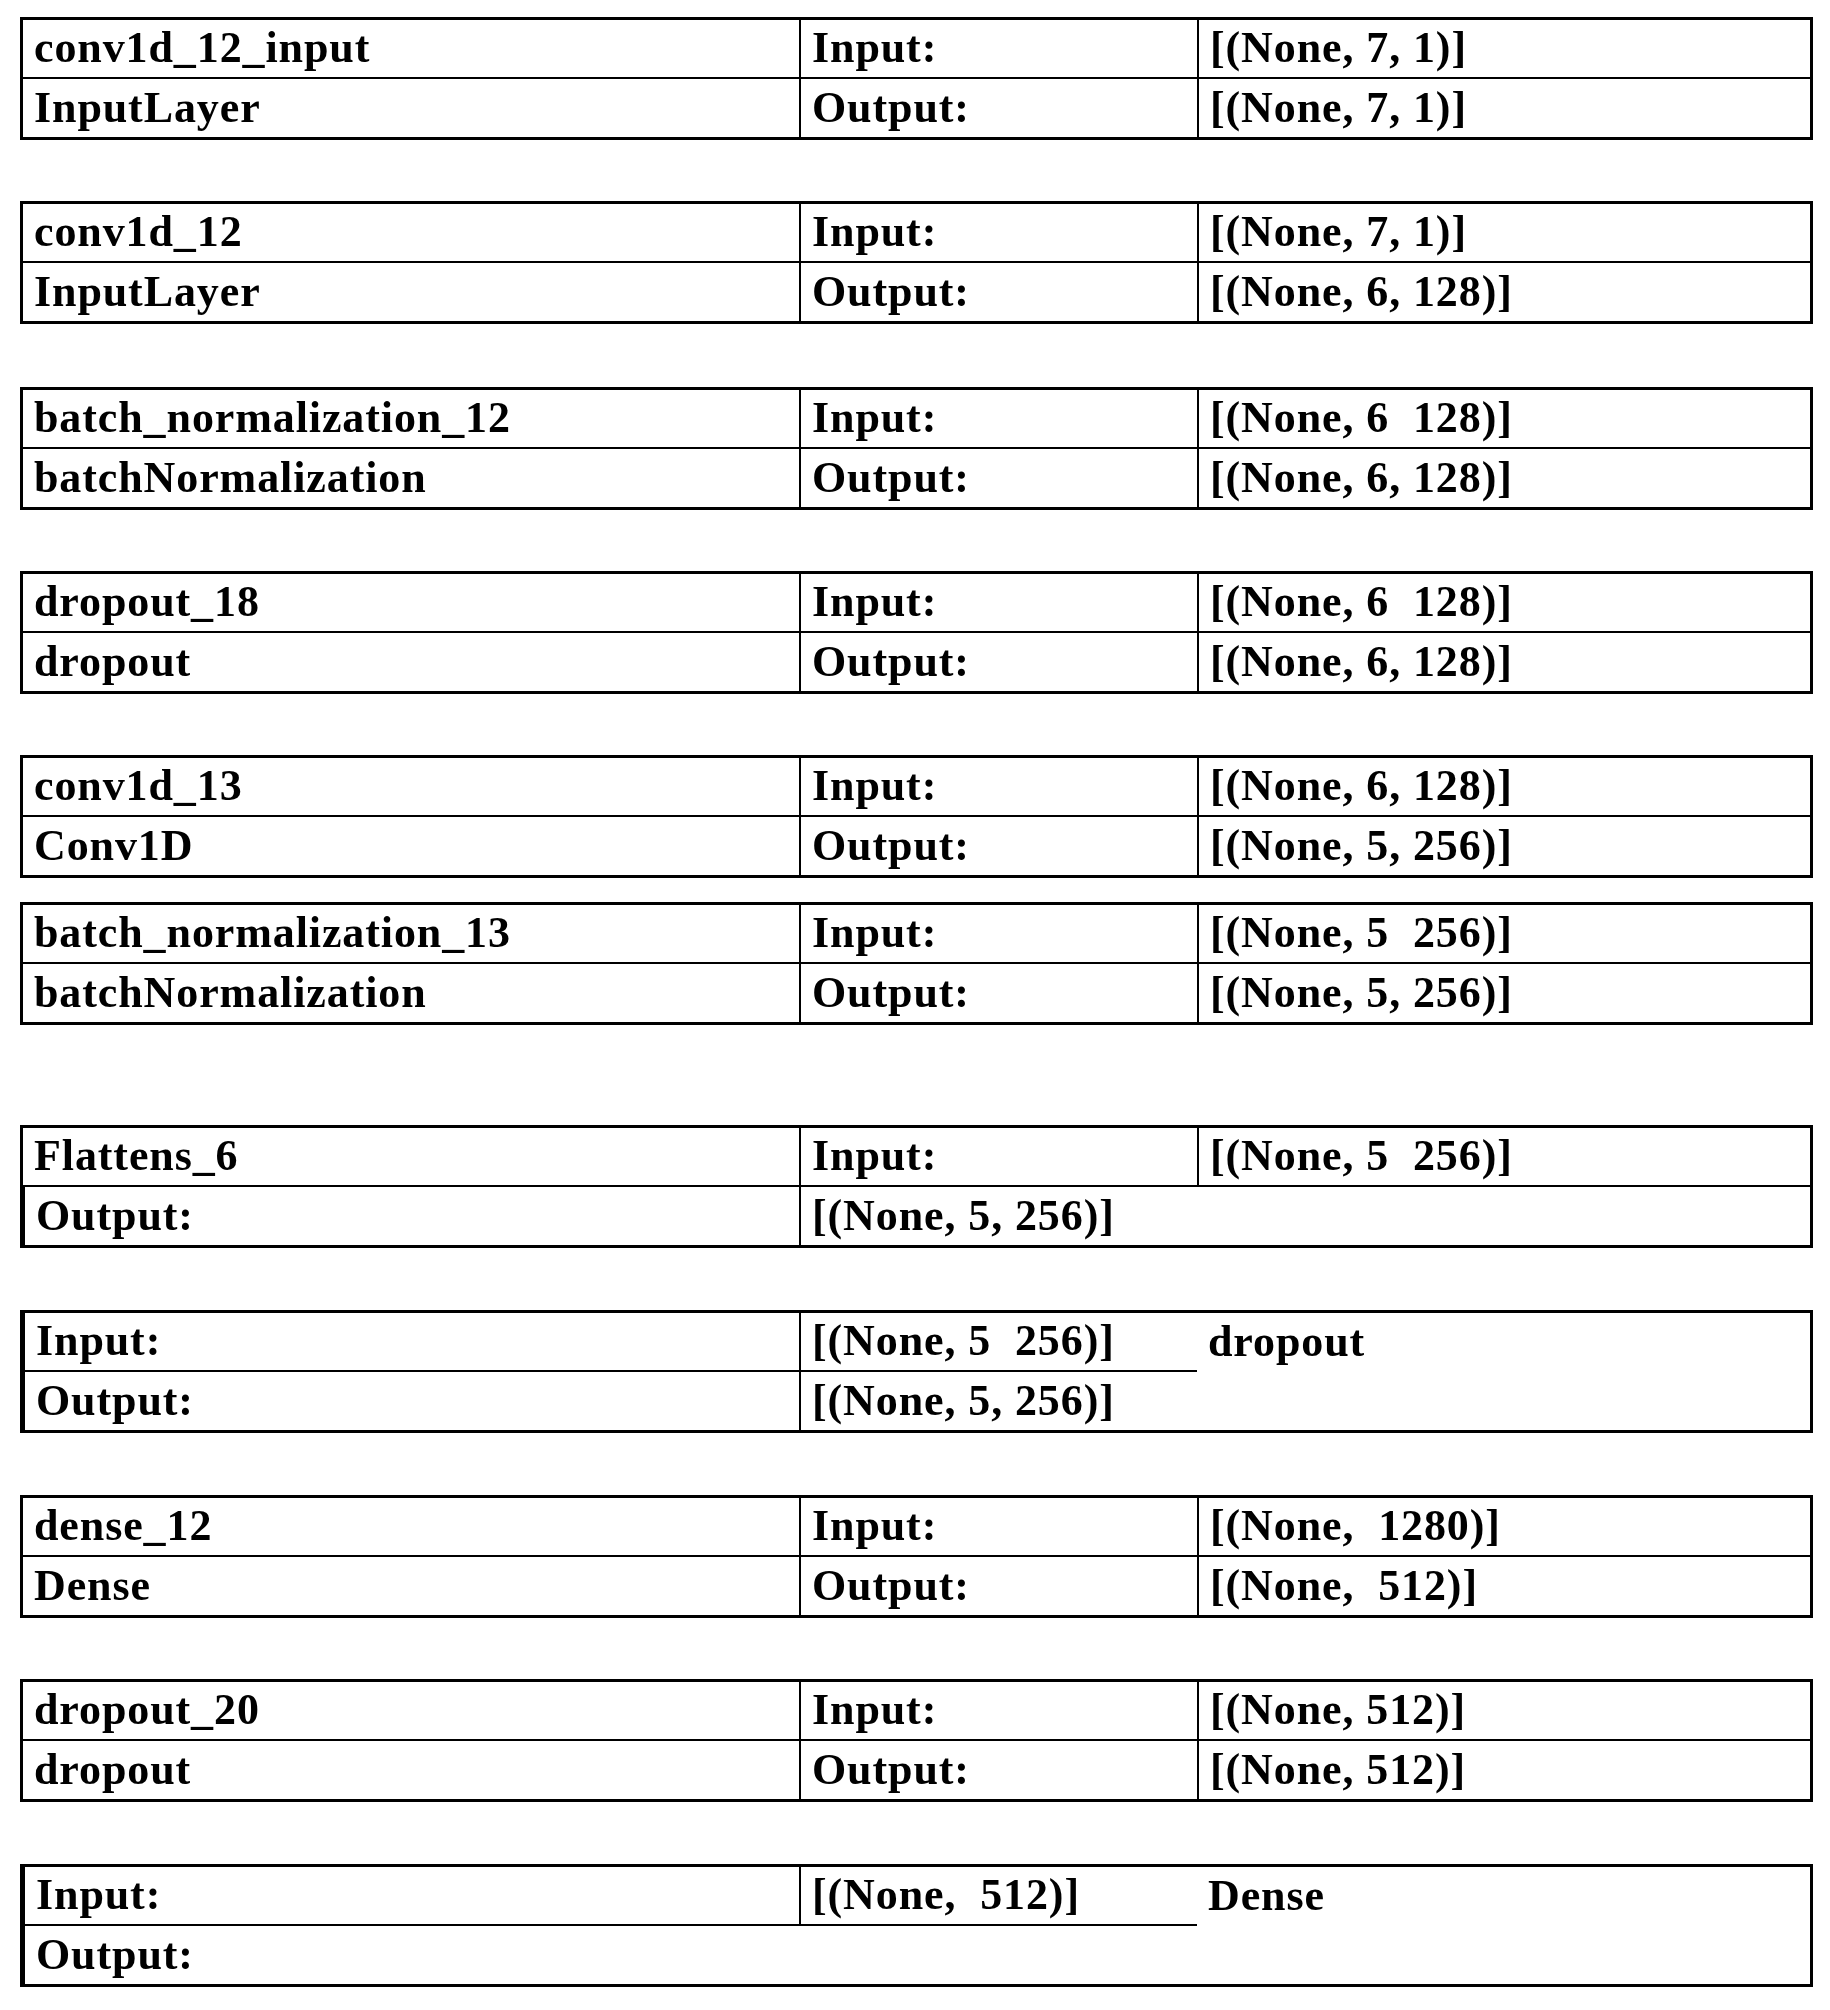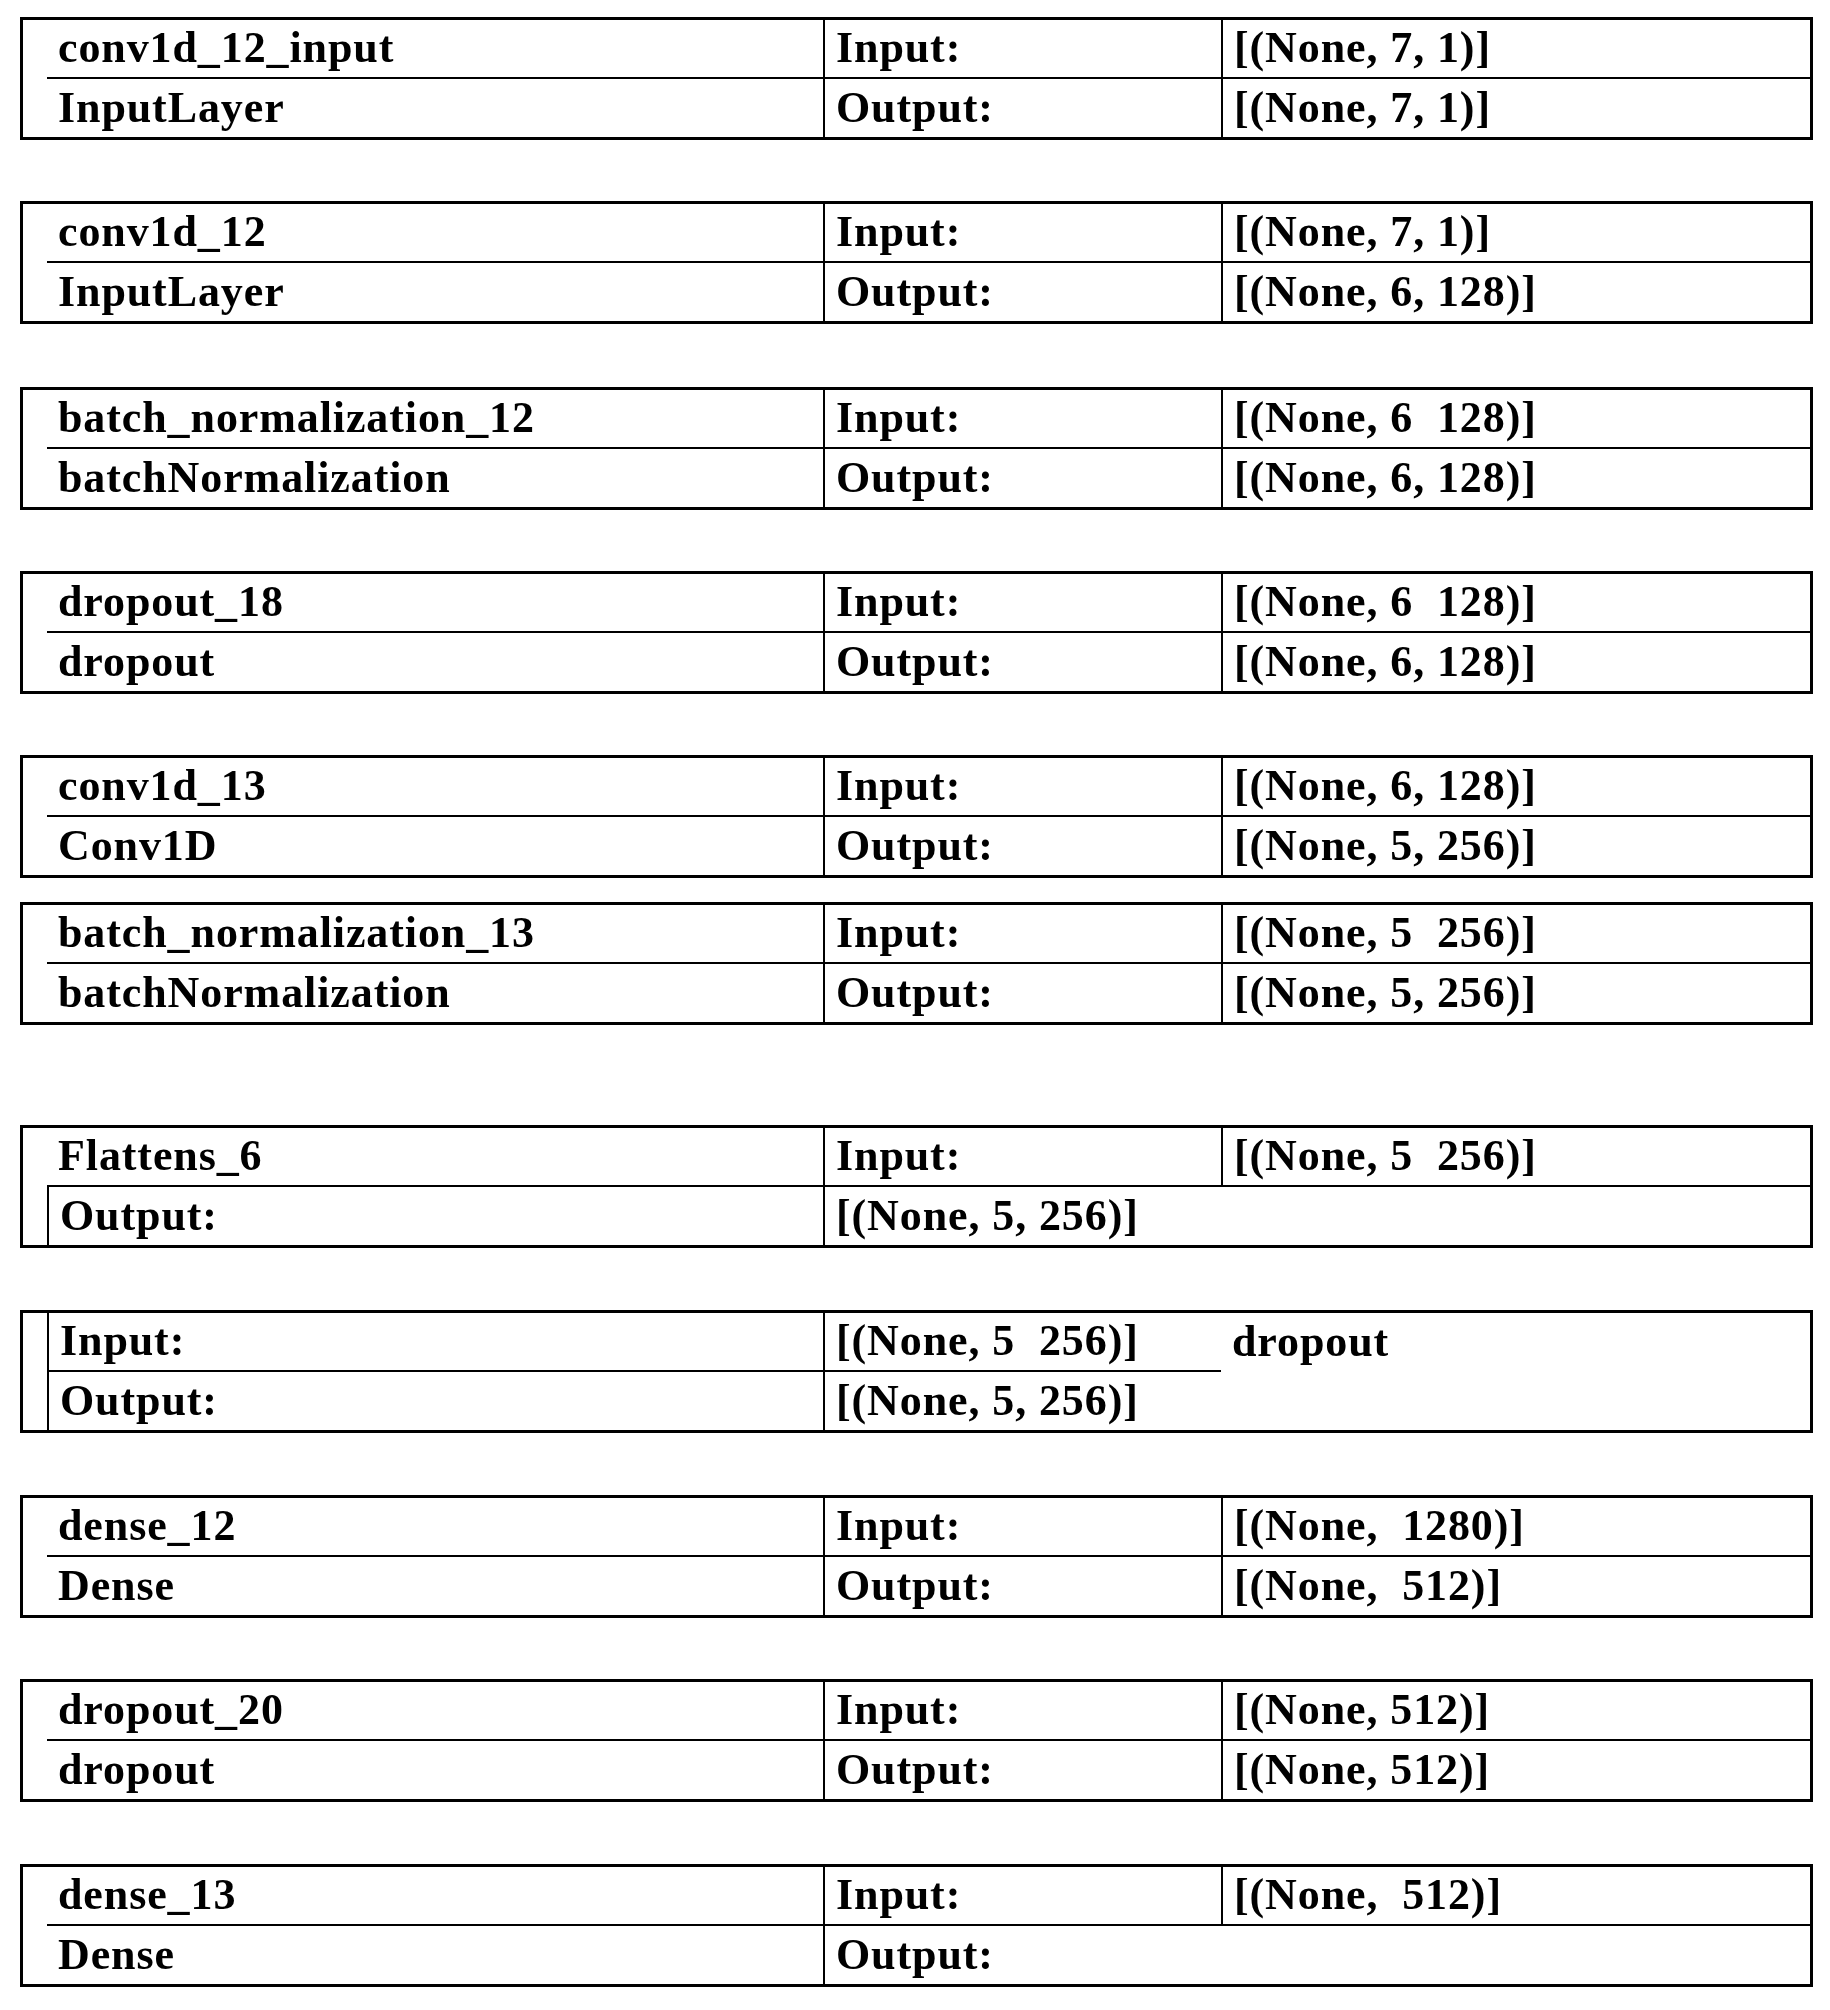--- a/index.html
+++ b/index.html
@@ -1,21 +1,21 @@
 <!DOCTYPE html>
 <html style="font-size:14px"><head>
   <meta charset="utf-8">
   <style>
     html, body { margin: 0; padding: 0; background: #ffffff; }
     body { width: 1830px; height: 2010px; position: relative; overflow: hidden;
            font-family: "Liberation Serif", "DejaVu Serif", serif; color: #000; }
     .layer-table {
       position: absolute; left: 20.4px; width: 1793px; height: 123px;
       border: 3.5px solid #000; box-sizing: border-box;
-      display: grid; grid-template-columns: 776px 398px 1fr; grid-template-rows: 1fr 1fr; padding-left: 24px;
+      display: grid; grid-template-columns: 776px 398px 1fr; grid-template-rows: 1fr 1fr;
     }
     .cell {
       box-sizing: border-box; padding-left: 10.6px;
       font-weight: bold; font-size: 44px; line-height: 1; letter-spacing: 0.9px;
       display: flex; align-items: center; white-space: pre; overflow: hidden;
     }
     .cell.top { border-bottom: 2.7px solid #000; }
     .cell.c2, .cell.c3 { border-left: 2.7px solid #000; }
   </style>
 </head>
@@ -104,20 +104,19 @@
   <div class="layer-table" style="top:1679px">
     <div class="cell top c1">dropout_20</div>
     <div class="cell top c2">Input:</div>
     <div class="cell top c3">[(None, 512)]</div>
     <div class="cell c1">dropout</div>
     <div class="cell c2">Output:</div>
     <div class="cell c3">[(None, 512)]</div>
   </div>
 
   <div class="layer-table" style="top:1864px">
-    <div class="cell top c1">dense_13</div>
     <div class="cell top c2">Input:</div>
     <div class="cell top c3">[(None,  512)]</div>
     <div class="cell c1">Dense</div>
     <div class="cell c2">Output:</div>
   </div>
 </div>
 
 
 </body></html>

